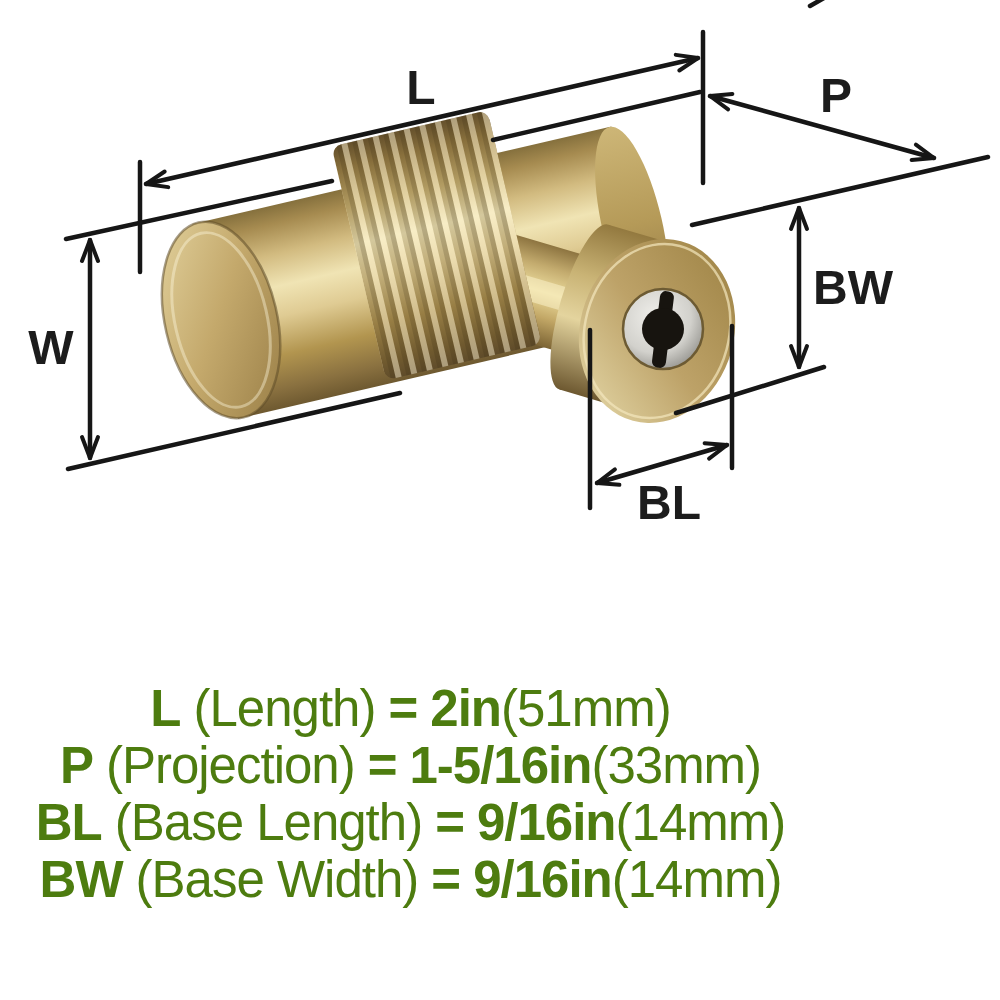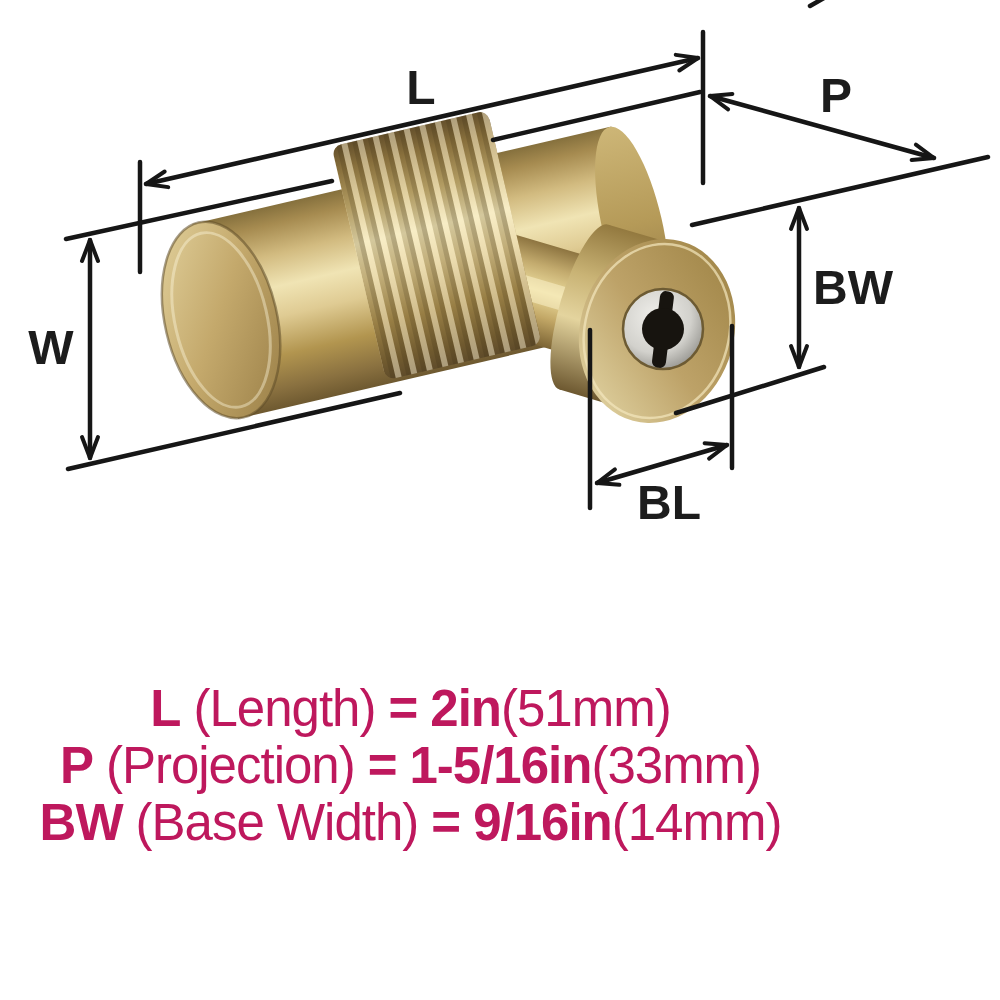--- a/index.html
+++ b/index.html
@@ -15,21 +15,21 @@
   }
   .dim-label{
     font-family:"Liberation Sans", sans-serif;
     font-weight:700;
     font-size:48px;
     fill:#1c1c1c;
   }
   .specs{
     position:absolute;left:0;top:680px;width:821px;
     text-align:center;
-    color:#be185d;
+    color:#4d7c0f;
     font-size:51px;
     line-height:57px;
     letter-spacing:-1px;
     white-space:nowrap;
   }
   .spec-row span{display:inline;}
   .spec-abbr{font-weight:700;margin-right:13px;}
   .spec-name{font-weight:400;margin-right:13px;}
   .spec-eq{font-weight:700;margin-right:13px;}
   .spec-value{font-weight:700;}
@@ -165,15 +165,18 @@
 </svg>
 
 <div class="specs">
   <div class="spec-row">
     <span class="spec-abbr">L</span><span class="spec-name">(Length)</span><span class="spec-eq">=</span><span class="spec-value">2in</span><span class="spec-metric">(51mm)</span>
   </div>
   <div class="spec-row">
     <span class="spec-abbr">P</span><span class="spec-name">(Projection)</span><span class="spec-eq">=</span><span class="spec-value">1-5/16in</span><span class="spec-metric">(33mm)</span>
   </div>
   <div class="spec-row">
+    <span class="spec-abbr">BL</span><span class="spec-name">(Base Length)</span><span class="spec-eq">=</span><span class="spec-value">9/16in</span><span class="spec-metric">(14mm)</span>
+  </div>
+  <div class="spec-row">
     <span class="spec-abbr">BW</span><span class="spec-name">(Base Width)</span><span class="spec-eq">=</span><span class="spec-value">9/16in</span><span class="spec-metric">(14mm)</span>
   </div>
 </div>
 
 </body></html>

